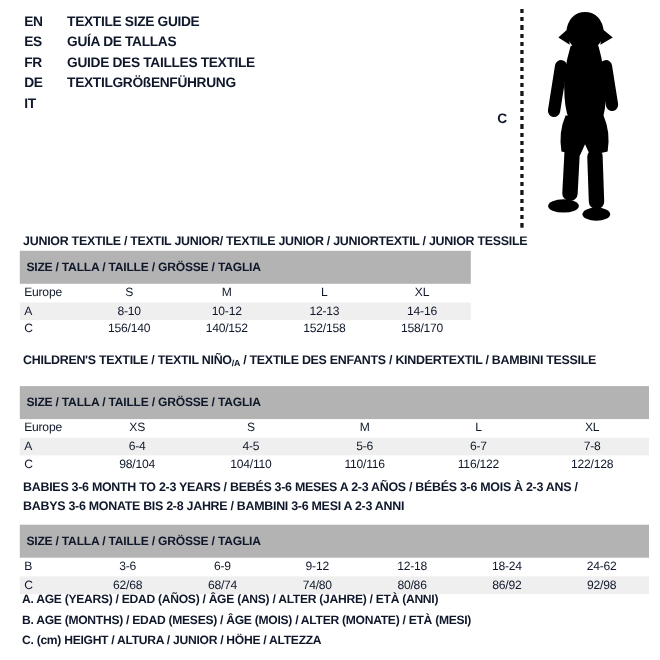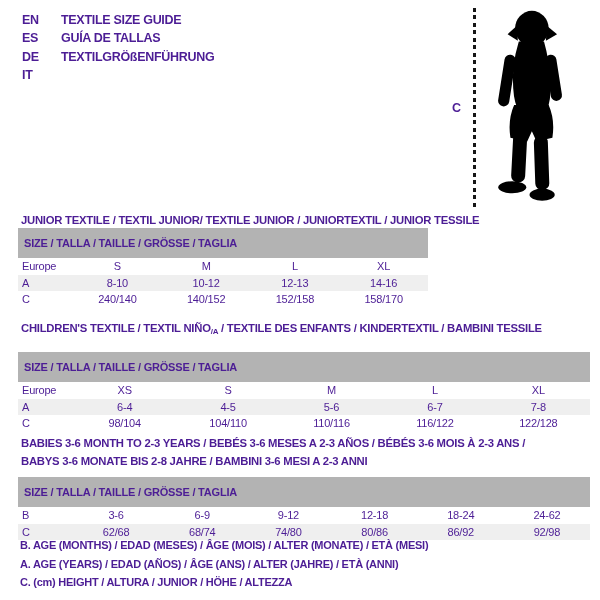--- a/index.html
+++ b/index.html
@@ -1,19 +1,19 @@
 <!DOCTYPE html>
 <html><head>
 <meta charset="utf-8">
 <style>
   * { margin:0; padding:0; box-sizing:border-box; }
   html,body { background:#fff; }
   .canvas {
     position:relative; width:600px; height:600px; background:#ffffff;
-    font-family:"Liberation Sans", sans-serif; color:#4c1d95; overflow:hidden;
+    font-family:"Liberation Sans", sans-serif; color:#0f172a; overflow:hidden;
   }
 
   
   .lang-list { position:absolute; left:22px; top:11px; }
   .lang-row { display:flex; font-weight:bold; font-size:12.5px; line-height:18.4px; letter-spacing:-0.3px; }
   .lang-code { width:39px; }
 
   
   .fig { position:absolute; left:440px; top:0; width:150px; height:218px; }
   .fig-dotline {
@@ -53,20 +53,24 @@
   <div class="lang-list">
     <div class="lang-row">
       <span class="lang-code">EN</span>
       <span class="lang-label">TEXTILE SIZE GUIDE</span>
     </div>
     <div class="lang-row">
       <span class="lang-code">ES</span>
       <span class="lang-label">GUÍA DE TALLAS</span>
     </div>
     <div class="lang-row">
+      <span class="lang-code">FR</span>
+      <span class="lang-label">GUIDE DES TAILLES TEXTILE</span>
+    </div>
+    <div class="lang-row">
       <span class="lang-code">DE</span>
       <span class="lang-label">TEXTILGRÖßENFÜHRUNG</span>
     </div>
     <div class="lang-row">
       <span class="lang-code">IT</span>
     </div>
   </div>
 
   <div class="fig">
     <div class="fig-dotline"></div>
@@ -100,21 +104,21 @@
     </div>
     <div class="trow shaded">
       <span class="tlabel">A</span>
       <span class="tcell">8-10</span>
       <span class="tcell">10-12</span>
       <span class="tcell">12-13</span>
       <span class="tcell">14-16</span>
     </div>
     <div class="trow">
       <span class="tlabel">C</span>
-      <span class="tcell">240/140</span>
+      <span class="tcell">156/140</span>
       <span class="tcell">140/152</span>
       <span class="tcell">152/158</span>
       <span class="tcell">158/170</span>
     </div>
   </div>
 
   <div class="tblock t2">
     <div class="ttitle"><span>CHILDREN'S TEXTILE / TEXTIL NIÑO</span><span class="subscript">/A</span><span> / TEXTILE DES ENFANTS / KINDERTEXTIL / BAMBINI TESSILE</span></div>
     <div class="sizebar">SIZE / TALLA / TAILLE / GRÖSSE / TAGLIA</div>
     <div class="trow">
@@ -163,18 +167,18 @@
       <span class="tcell">62/68</span>
       <span class="tcell">68/74</span>
       <span class="tcell">74/80</span>
       <span class="tcell">80/86</span>
       <span class="tcell">86/92</span>
       <span class="tcell">92/98</span>
     </div>
   </div>
 
   <div class="footnotes">
+    <div>A. AGE (YEARS) / EDAD (AÑOS) / ÂGE (ANS) / ALTER (JAHRE) / ETÀ (ANNI)</div>
     <div>B. AGE (MONTHS) / EDAD (MESES) / ÂGE (MOIS) / ALTER (MONATE) / ETÀ (MESI)</div>
-    <div>A. AGE (YEARS) / EDAD (AÑOS) / ÂGE (ANS) / ALTER (JAHRE) / ETÀ (ANNI)</div>
     <div>C. (cm) HEIGHT / ALTURA / JUNIOR / HÖHE / ALTEZZA</div>
   </div>
 
 </div>
 
 </body></html>

